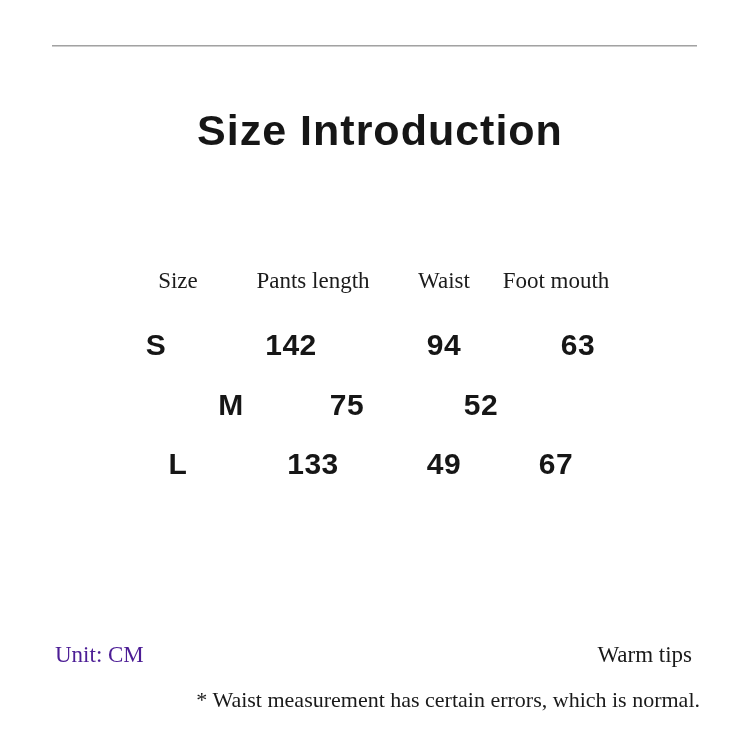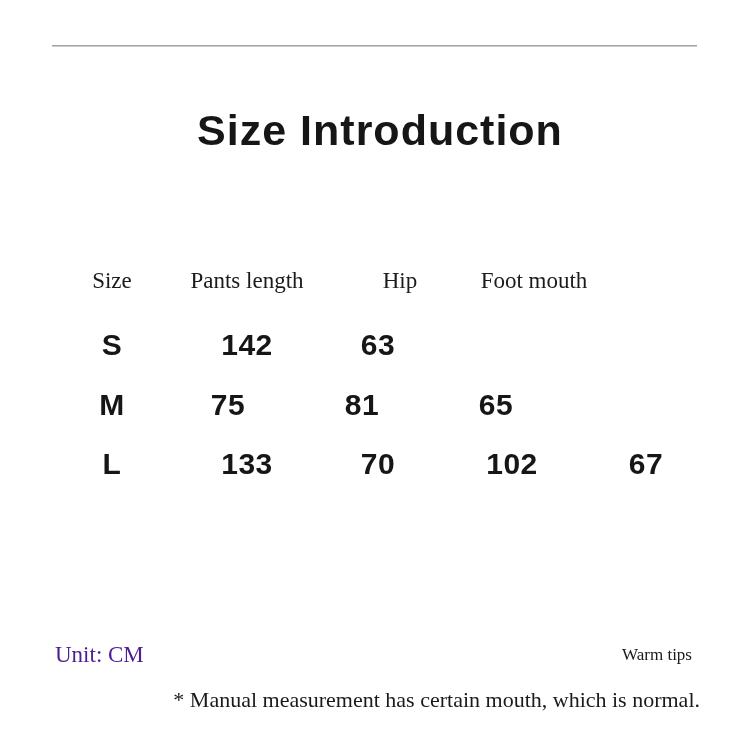--- a/index.html
+++ b/index.html
@@ -28,25 +28,26 @@
     color:#161616;
     line-height:48px;
     white-space:nowrap;
   }
   .size-table{
     position:absolute;
     left:40px;top:258px;
     width:650px;height:235px;
   }
   .t-row{
-    position:absolute;left:12px;
+    position:absolute;left:0;
     display:flex;
     height:46px;
     align-items:center;
     width:650px;
+    justify-content:center;
   }
   .t-row.header{top:0;}
   .t-row.r0{top:64px;}
   .t-row.r1{top:124px;}
   .t-row.r2{top:183px;}
   .cell{
     text-align:center;
     white-space:nowrap;
   }
   .c1{width:120px;}
@@ -70,21 +71,21 @@
     position:absolute;
     left:55px;top:641px;
     font-size:23px;
     line-height:28px;
     color:#4c1d95;
     white-space:nowrap;
   }
   .warm-tips-label{
     position:absolute;
     right:53px;top:641px;
-    font-size:17px;
+    font-size:23px;
     line-height:28px;
     color:#1a1a1a;
     white-space:nowrap;
     text-align:right;
   }
   .note{
     position:absolute;
     right:45px;top:686px;
     font-size:22px;
     line-height:28px;
@@ -99,44 +100,43 @@
 
   <div class="top-divider"></div>
 
   <div class="title">Size Introduction</div>
 
   <div class="size-table">
 
     <div class="t-row header">
       <div class="cell c1">Size</div>
       <div class="cell c2">Pants length</div>
-      <div class="cell c4">Hip</div>
+      <div class="cell c3">Waist</div>
       <div class="cell c5">Foot mouth</div>
     </div>
 
     <div class="t-row data r0">
       <div class="cell c1">S</div>
       <div class="cell c2">142</div>
+      <div class="cell c4">94</div>
       <div class="cell c5">63</div>
     </div>
 
     <div class="t-row data r1">
       <div class="cell c1">M</div>
       <div class="cell c3">75</div>
-      <div class="cell c4">81</div>
-      <div class="cell c5">65</div>
+      <div class="cell c4">52</div>
     </div>
 
     <div class="t-row data r2">
       <div class="cell c1">L</div>
       <div class="cell c2">133</div>
-      <div class="cell c3">70</div>
-      <div class="cell c4">102</div>
+      <div class="cell c3">49</div>
       <div class="cell c5">67</div>
     </div>
 
   </div>
 
   <div class="unit-label">Unit: CM</div>
   <div class="warm-tips-label">Warm tips</div>
-  <div class="note">* Manual measurement has certain mouth, which is normal.</div>
+  <div class="note">* Waist measurement has certain errors, which is normal.</div>
 
 </div>
 
 </body></html>

